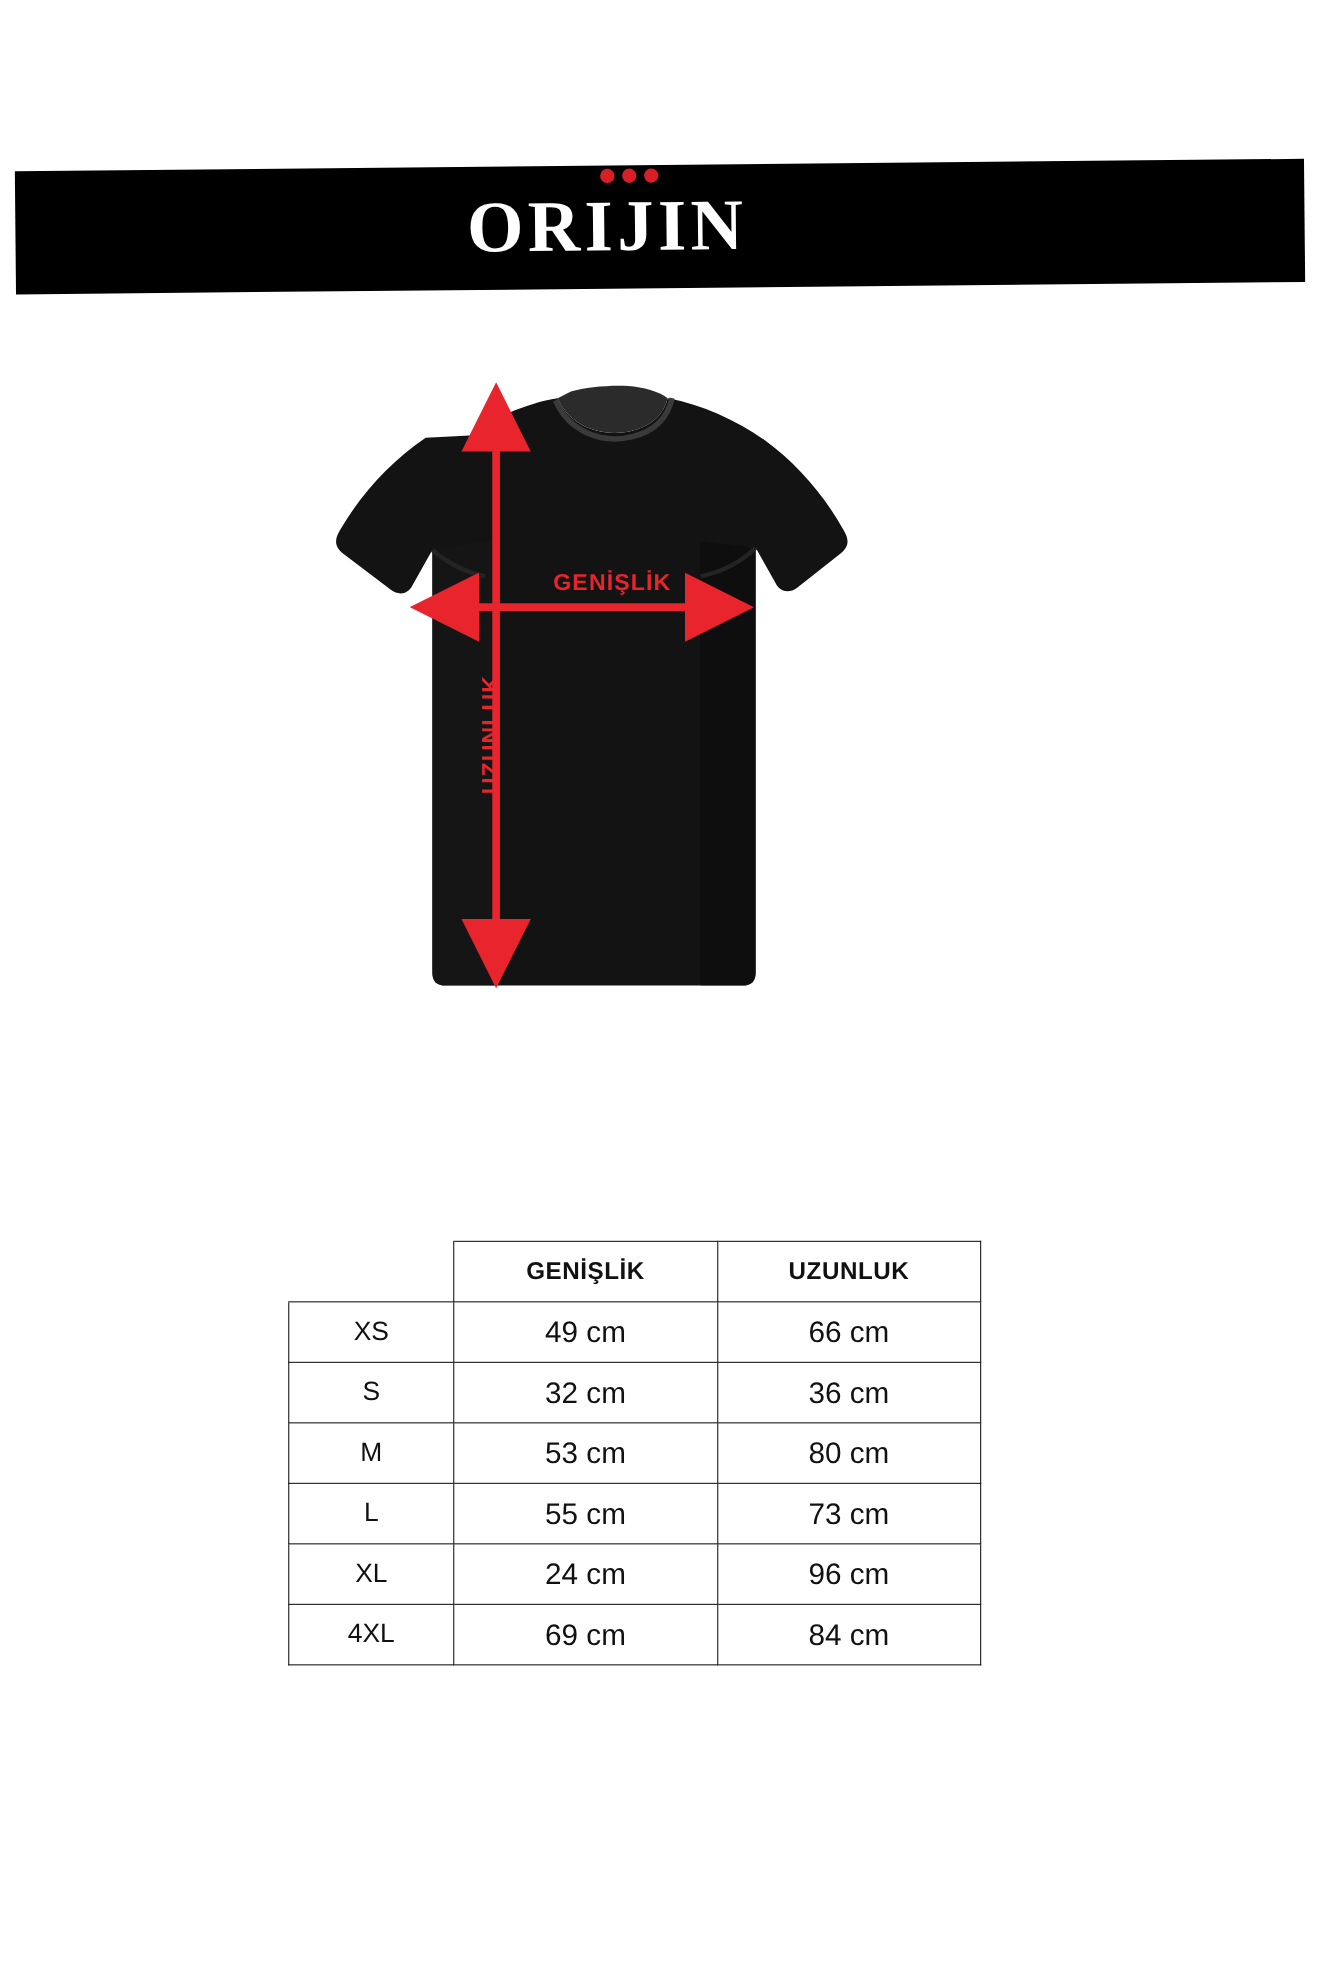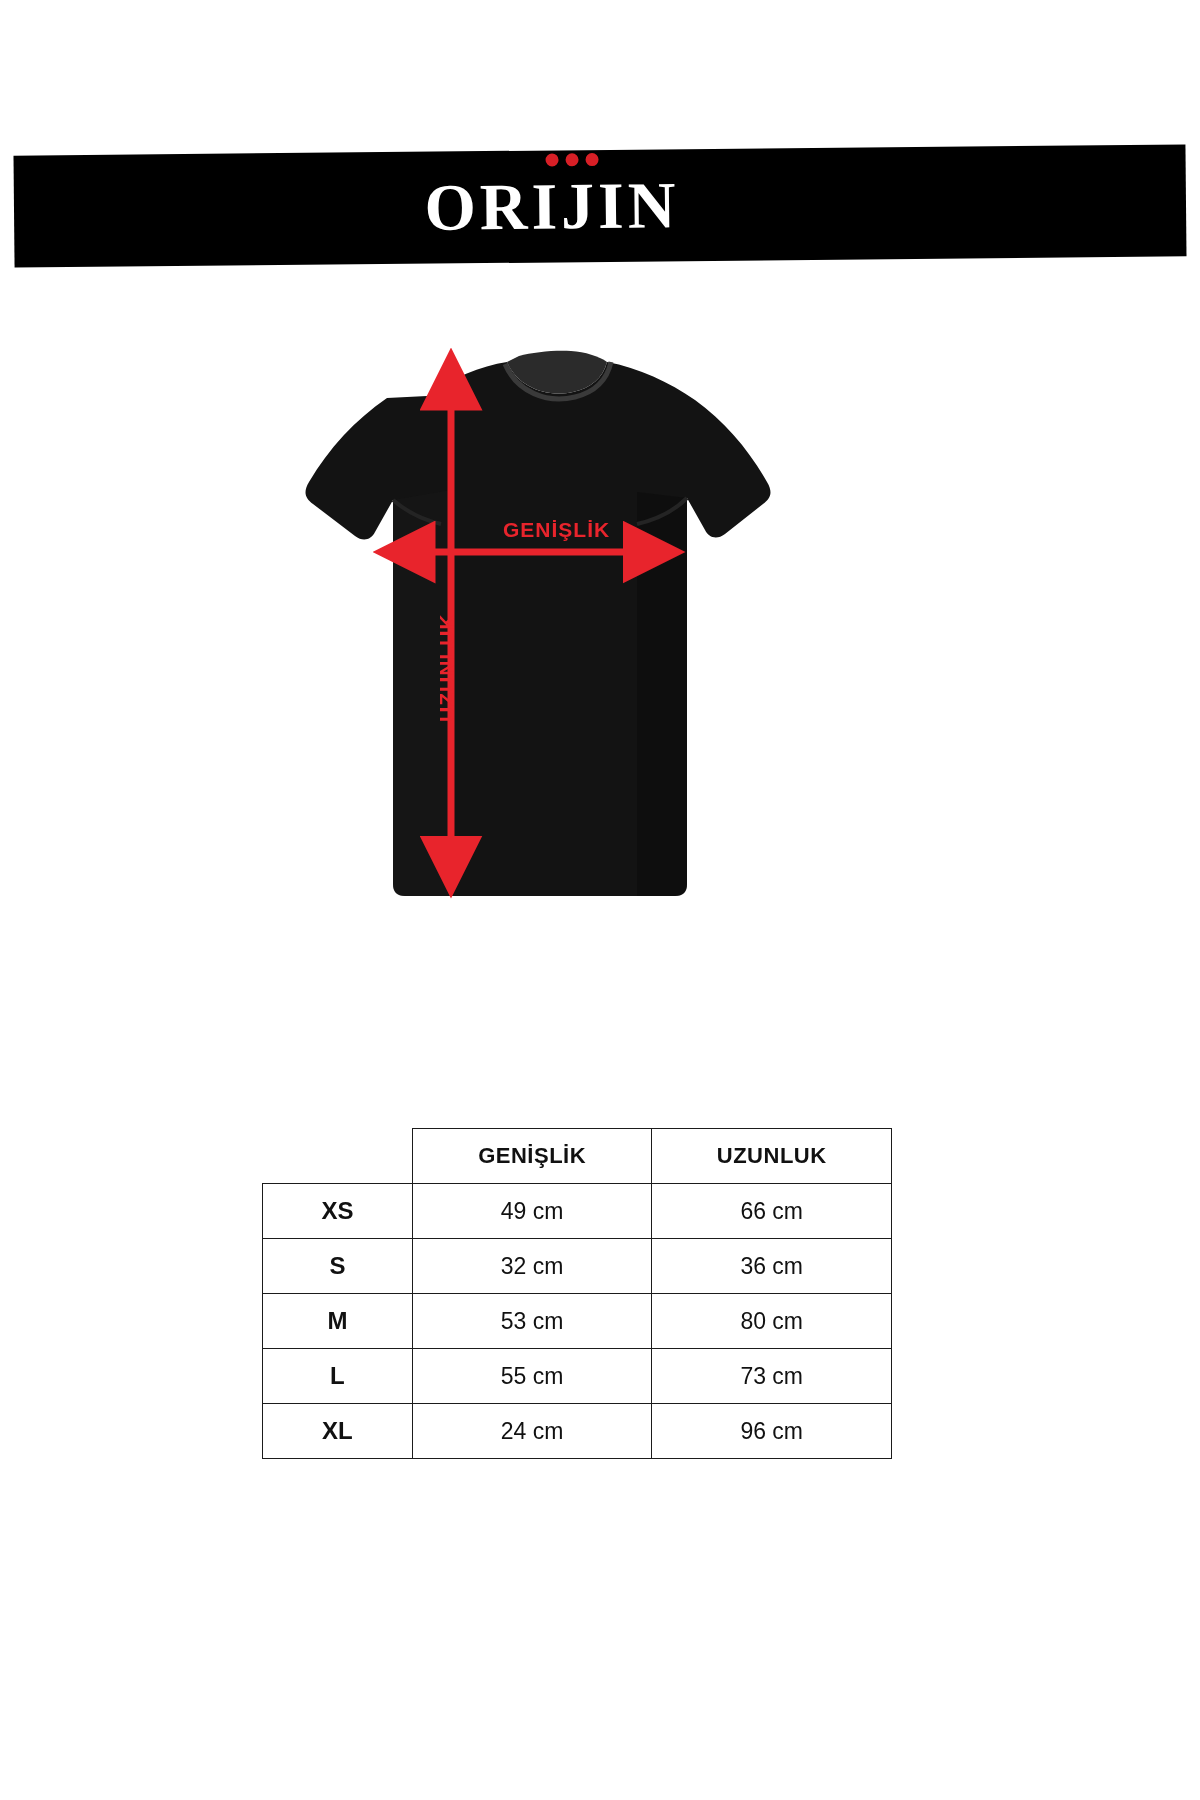--- a/index.html
+++ b/index.html
@@ -105,37 +105,37 @@
     width: 630px;
     border-collapse: collapse;
     background: #ffffff;
   }
   .size-table th,
   .size-table td {
     border: 1px solid #1b1b1b;
     height: 52px;
     text-align: center;
     vertical-align: middle;
-    font-size: 23px;
+    font-size: 27px;
     color: #111111;
     font-family: "Liberation Sans", sans-serif;
   }
   .size-table th {
     font-weight: bold;
     font-size: 22px;
     letter-spacing: 0.5px;
   }
   .size-table th.corner {
     border-top-color: #ffffff;
     border-left-color: #ffffff;
   }
   .col-size { width: 150px; }
   .col-val  { width: 240px; }
   .size-table td.size-cell {
-    font-weight: bold;
+    font-weight: normal;
     font-size: 24px;
   }
 </style>
 </head>
 <body>
 
 <div class="banner">
   <div class="banner-inner">
     <div class="logo-wrap">
       <div class="logo-dots">
@@ -228,14 +228,19 @@
     <tr>
       <td class="size-cell">L</td>
       <td>55 cm</td>
       <td>73 cm</td>
     </tr>
     <tr>
       <td class="size-cell">XL</td>
       <td>24 cm</td>
       <td>96 cm</td>
     </tr>
+    <tr>
+      <td class="size-cell">4XL</td>
+      <td>69 cm</td>
+      <td>84 cm</td>
+    </tr>
   </tbody>
 </table>
 
 </body></html>

